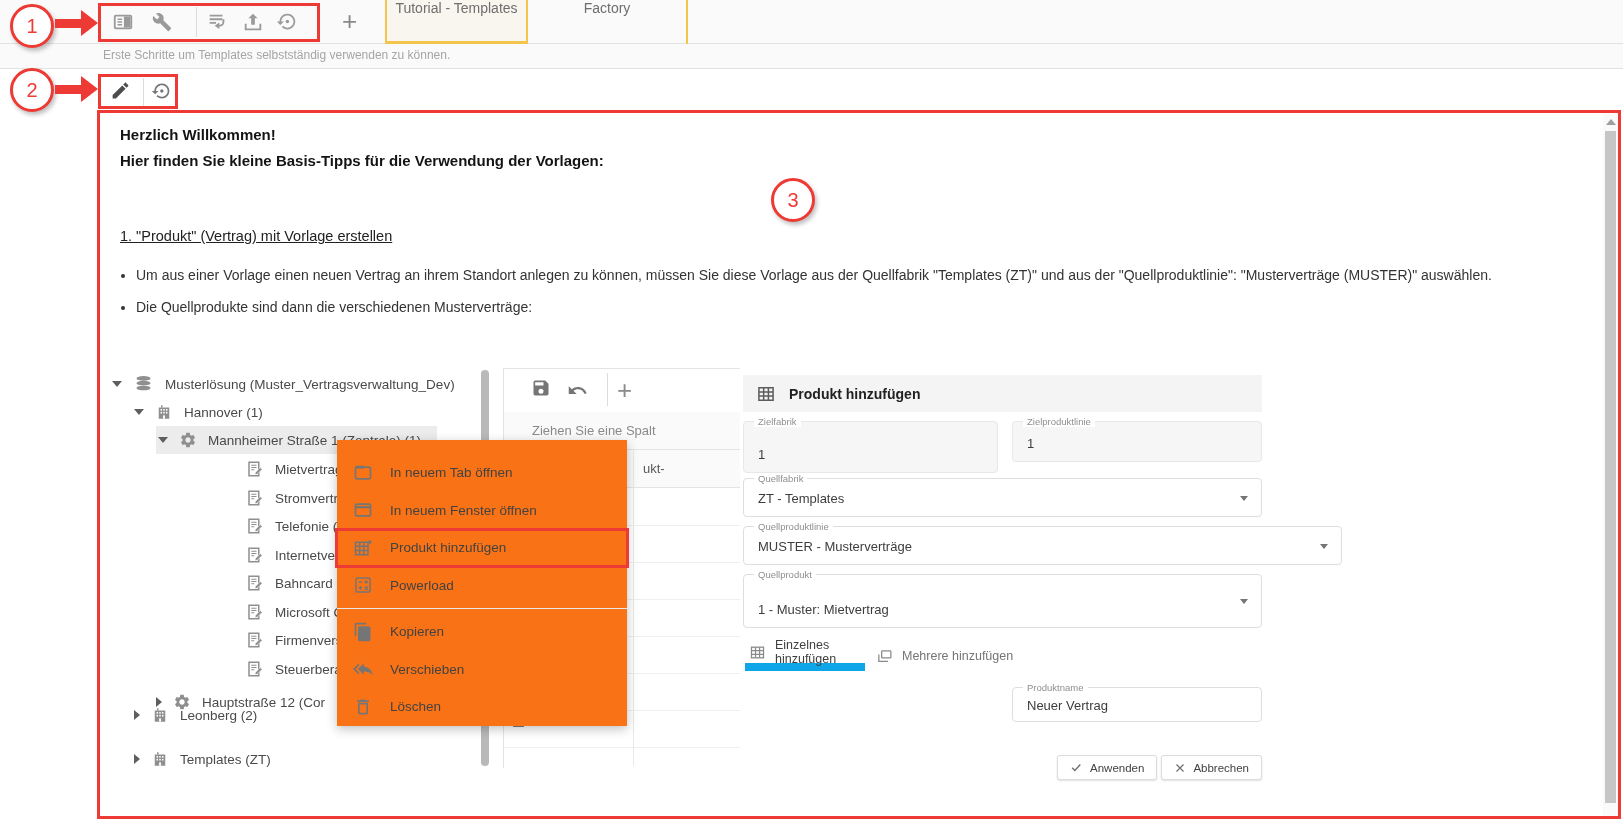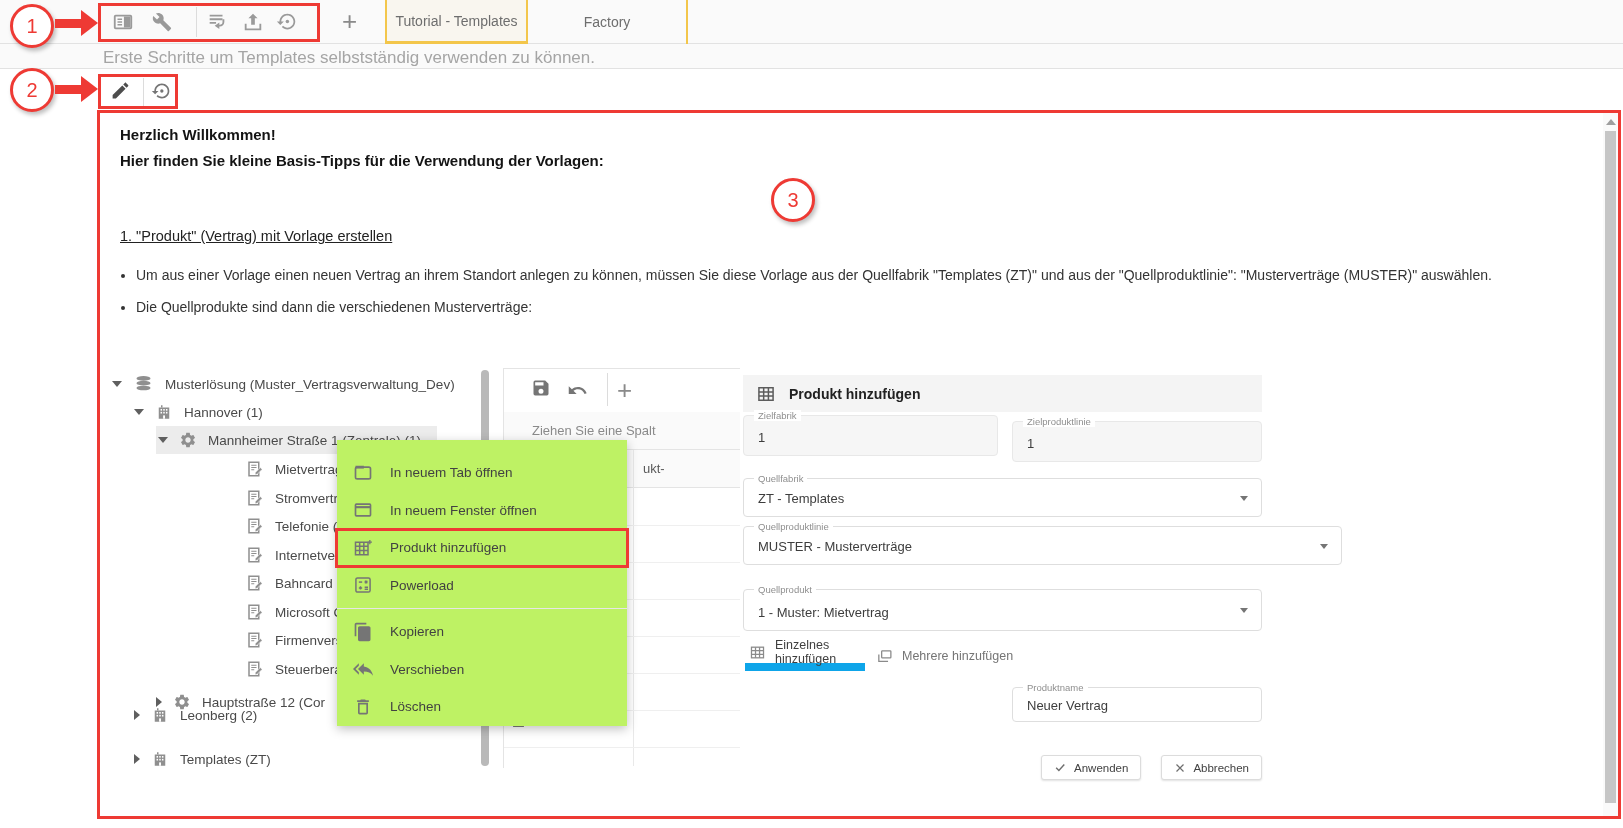--- a/index.html
+++ b/index.html
@@ -3,36 +3,36 @@
 <meta charset="utf-8">
 <style>
   * { box-sizing: border-box; margin: 0; padding: 0; }
   html,body { background:#fff; }
   body { font-family:"Liberation Sans", sans-serif; }
   .canvas { position:relative; width:1623px; height:828px; background:#fff; overflow:hidden; }
 
   
   .strip1 { position:absolute; left:0; top:0; width:1623px; height:44px; background:#fafafa; border-bottom:1px solid #e2e2e2; }
   .strip2 { position:absolute; left:0; top:44px; width:1623px; height:25px; background:#fafafa; border-bottom:1px solid #e2e2e2; }
-  .subtitle { position:absolute; left:103px; top:48px; font-size:17px; color:#a5a5a5; }
+  .subtitle { position:absolute; left:103px; top:48px; font-size:12px; color:#a5a5a5; }
 
   .icon { display:inline-flex; align-items:center; justify-content:center; }
   .tbicon { position:absolute; cursor:pointer; }
   .vsep { position:absolute; width:1px; background:#dcdcdc; }
 
   
   .redbox { position:absolute; border:3px solid #ee3a34; z-index:25; pointer-events:none; }
   .circle { position:absolute; width:44px; height:44px; border:3px solid #ee3a34; border-radius:50%; background:#fff;
             display:flex; align-items:center; justify-content:center; color:#ee3a34; font-size:20px;
             box-shadow:2px 3px 4px rgba(0,0,0,.25); z-index:30; }
   .ar-shaft { position:absolute; height:9px; background:#ee3a34; z-index:30; }
   .ar-head { position:absolute; width:0; height:0; border-top:13px solid transparent; border-bottom:13px solid transparent; border-left:17px solid #ee3a34; z-index:30; }
 
   
-  .tab { position:absolute; top:0; height:44px; display:flex; align-items:center; justify-content:center;
+  .tab { position:absolute; top:0; height:44px; display:flex; align-items:flex-start; justify-content:center;
          font-size:14px; color:#6e6e6e; cursor:pointer; }
   .tab.active { background:#f9f6ef; border-left:2px solid #f3c64b; border-bottom:3px solid #f3c64b; }
   .tab.inactive { border-right:2px solid #f3c64b; }
   .tab.active { border-right:2px solid #f3c64b; }
   .plusbtn { position:absolute; font-size:26px; color:#8a8a8a; cursor:pointer; }
 
   
   .box3 { position:absolute; left:97px; top:110px; width:1524px; height:709px; border:3px solid #ee3a34; z-index:24; pointer-events:none; }
 
   .h1 { position:absolute; font-size:15px; font-weight:bold; color:#141414; }
@@ -47,40 +47,40 @@
   .caret-r { width:0; height:0; border-top:5px solid transparent; border-bottom:5px solid transparent; border-left:6px solid #5f5f5f; }
   .tscroll { position:absolute; left:481px; top:370px; width:8px; height:396px; background:#b9b9b9; border-radius:4px; }
 
   
   .gline { position:absolute; background:#e4e4e4; }
   .gband { position:absolute; left:504px; width:236px; background:#fafafa; border-bottom:1px solid #e4e4e4; overflow:hidden; }
   .drophint { position:absolute; left:532px; top:423px; font-size:13px; color:#8a8a8a; white-space:nowrap; }
   .partialcol { position:absolute; left:643px; top:461px; font-size:13px; color:#5a5a5a; }
 
   
-  .menu { position:absolute; left:337px; top:440px; width:290px; background:#bef264; z-index:20;
+  .menu { position:absolute; left:337px; top:440px; width:290px; background:#f97316; z-index:20;
           box-shadow:0 3px 10px rgba(0,0,0,.25); padding:14px 0 0 0; }
   .mitem { height:37.5px; display:flex; align-items:center; gap:17px; padding-left:16px; font-size:13.5px; color:#424242; cursor:pointer; }
   .mdivider { height:1px; background:#e6e6e6; margin:4px 0; }
   .menu-highlight { position:absolute; left:335px; top:528px; width:294px; height:40px; border:3px solid #ee3a34; z-index:21; pointer-events:none; }
 
   
   .formpanel { position:absolute; left:743px; top:375px; width:519px; height:412px; }
   .fheader { position:absolute; left:0; top:0; width:519px; height:37px; background:#f4f4f4; display:flex; align-items:center; gap:13px; padding-left:13px; }
   .fheader span { font-size:14px; font-weight:bold; color:#212121; }
   .mfield { position:absolute; border:1px solid #dedede; border-radius:4px; background:#fff; }
   .mfield.disabled { background:#f6f6f6; border-color:#e8e8e8; }
   .mlabel { position:absolute; top:-6px; left:10px; font-size:9.5px; color:#8f8f8f; background:#fff; padding:0 4px; line-height:1.2; white-space:nowrap; }
   .mvalue { position:absolute; left:14px; bottom:10px; font-size:13px; color:#3d3d3d; white-space:nowrap; }
   .small .mvalue { bottom:8px; }
   .ddcaret { position:absolute; right:13px; top:50%; margin-top:-2px; width:0; height:0;
              border-left:4.5px solid transparent; border-right:4.5px solid transparent; border-top:5px solid #757575; }
   .ftab { position:absolute; display:flex; align-items:center; gap:9px; height:30px; font-size:12.5px; color:#757575; cursor:pointer; }
   .ftab.active { color:#3f3f3f; border-bottom:8px solid #0ea5e9; padding:0 10px 0 4px; }
-  .fbtnrow { position:absolute; right:0; top:380px; display:flex; gap:20px; }
+  .fbtnrow { position:absolute; right:0; top:380px; display:flex; gap:4px; }
   .fbtn { display:flex; align-items:center; gap:7px; background:#fff; border:1px solid #dcdcdc; border-radius:3px;
           font-size:11.5px; color:#424242; padding:5px 12px; box-shadow:0 1px 2px rgba(0,0,0,.12); cursor:pointer; }
 
   
   .mscroll-track { position:absolute; left:1603px; top:113px; width:15px; height:703px; background:#fafafa; }
   .mscroll-up { position:absolute; left:1606px; top:119px; width:0; height:0; border-left:5px solid transparent; border-right:5px solid transparent; border-bottom:6px solid #9e9e9e; }
   .mscroll-thumb { position:absolute; left:1605px; top:131px; width:11px; height:672px; background:#c6c6c6; }
 </style>
 </head>
 <body>
@@ -450,40 +450,40 @@
     <div class="fheader">
       <span class="icon" style="font-weight:normal">
           <svg width="20" height="20" viewBox="0 0 24 24" fill="none" stroke="#5c5c5c" stroke-width="1.8">
             <rect x="3.5" y="4.5" width="17" height="15"></rect>
             <path d="M3.5 9.5h17M3.5 14.5h17M9.2 4.5v15M14.9 4.5v15"></path>
           </svg>
         </span>
       <span>Produkt hinzufügen</span>
     </div>
 
-    <div class="mfield disabled" style="left:0;top:40px;width:255px;height:41px">
+    <div class="mfield disabled" style="left:0;top:46px;width:255px;height:52px">
       <span class="mlabel">Zielfabrik</span>
       <span class="mvalue">1</span>
     </div>
     <div class="mfield disabled" style="left:269px;top:46px;width:250px;height:41px">
       <span class="mlabel">Zielproduktlinie</span>
       <span class="mvalue">1</span>
     </div>
 
     <div class="mfield" style="left:0;top:103px;width:519px;height:39px">
       <span class="mlabel">Quellfabrik</span>
       <span class="mvalue">ZT - Templates</span>
       <span class="ddcaret"></span>
     </div>
     <div class="mfield" style="left:0;top:151px;width:599px;height:39px">
       <span class="mlabel">Quellproduktlinie</span>
       <span class="mvalue">MUSTER - Musterverträge</span>
       <span class="ddcaret"></span>
     </div>
-    <div class="mfield" style="left:0;top:214px;width:519px;height:42px">
+    <div class="mfield" style="left:0;top:199px;width:519px;height:54px">
       <span class="mlabel">Quellprodukt</span>
       <span class="mvalue">1 - Muster: Mietvertrag</span>
       <span class="ddcaret"></span>
     </div>
 
     <div class="ftab active" style="left:2px;top:266px;width:120px">
       <span class="icon">
           <svg width="17" height="17" viewBox="0 0 24 24" fill="none" stroke="#8a8a8a" stroke-width="1.8">
             <rect x="3.5" y="4.5" width="17" height="15"></rect>
             <path d="M3.5 9.5h17M3.5 14.5h17M9.2 4.5v15M14.9 4.5v15"></path>

